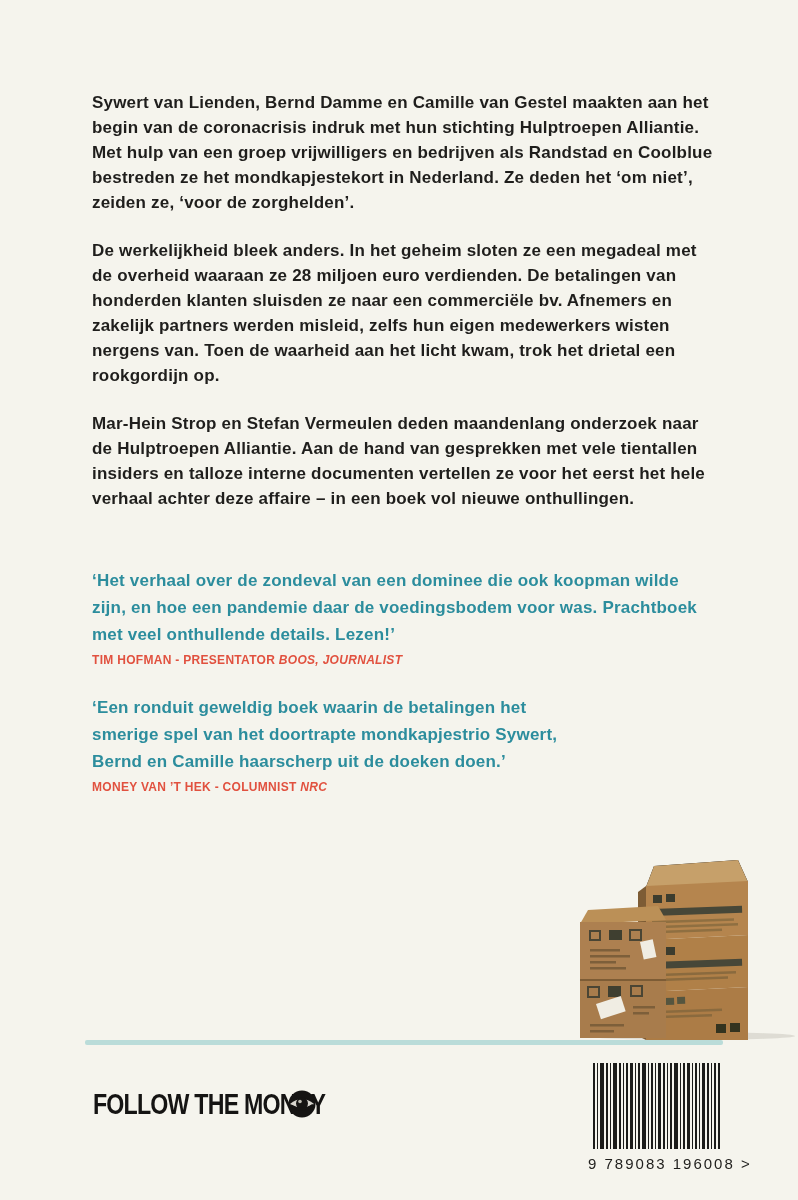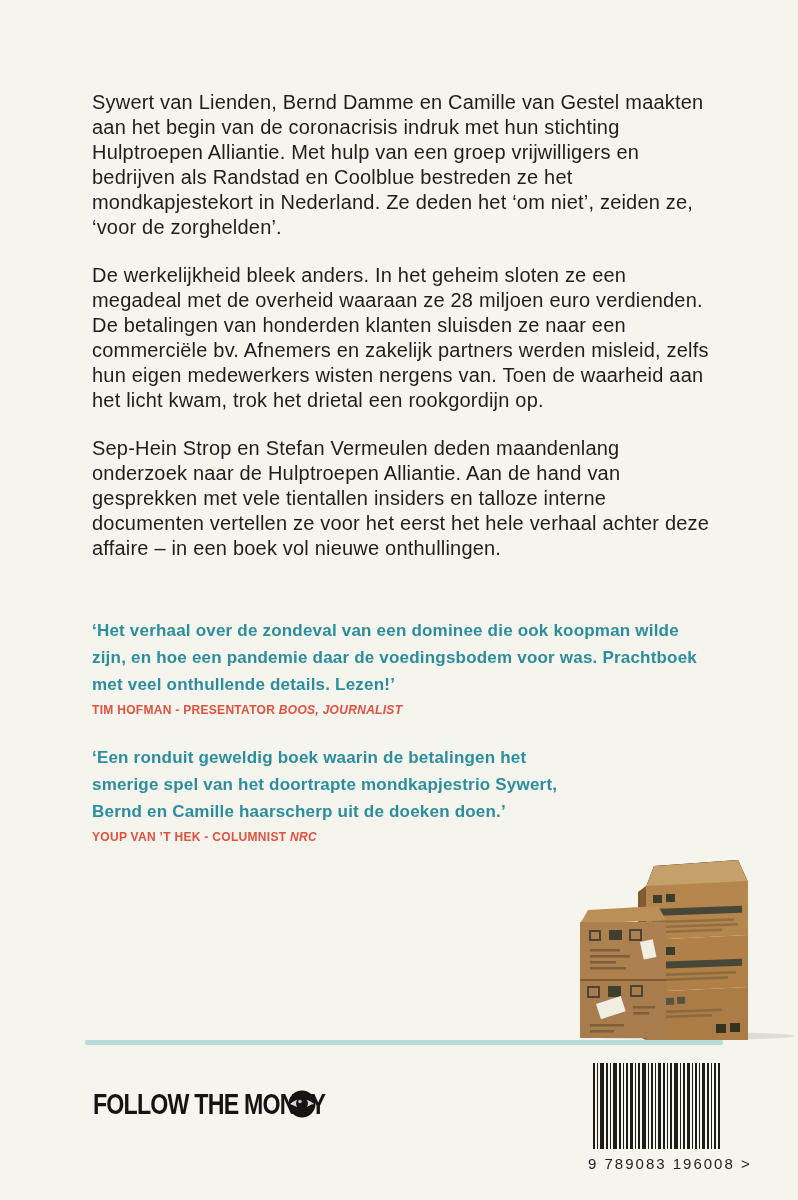--- a/index.html
+++ b/index.html
@@ -11,22 +11,22 @@
     background:#f5f4ed;
     font-family:"Liberation Sans", sans-serif;
     overflow:hidden;
   }
   .content {
     position:absolute;
     left:92px; top:90px;
     width:624px;
   }
   .body-par {
-    font-size:20px;
-    font-weight:normal;
+    font-size:17px;
+    font-weight:bold;
     line-height:25px;
     color:#1f1e1c;
     letter-spacing:0.2px;
     margin-bottom:23px;
   }
   .body-par:nth-child(3){ margin-bottom:0; }
   .quotes { margin-top:56px; }
   .quote-block { margin-bottom:27px; }
   .quote-text {
     font-size:17px;
@@ -88,32 +88,32 @@
   }
 </style>
 </head>
 <body>
 
 <div class="page">
 
   <div class="content">
     <p class="body-par">Sywert van Lienden, Bernd Damme en Camille van Gestel maakten aan het begin van de coronacrisis indruk met hun stichting Hulptroepen Alliantie. Met hulp van een groep vrijwilligers en bedrijven als Randstad en Coolblue bestreden ze het mondkapjestekort in Nederland. Ze deden het ‘om niet’, zeiden ze, ‘voor de zorghelden’.</p>
     <p class="body-par">De werkelijkheid bleek anders. In het geheim sloten ze een megadeal met de overheid waaraan ze 28 miljoen euro verdienden. De betalingen van honderden klanten sluisden ze naar een commerciële bv. Afnemers en zakelijk partners werden misleid, zelfs hun eigen medewerkers wisten nergens van. Toen de waarheid aan het licht kwam, trok het drietal een rookgordijn op.</p>
-    <p class="body-par">Sep-Hein Strop en Stefan Vermeulen deden maandenlang onderzoek naar de Hulptroepen Alliantie. Aan de hand van gesprekken met vele tientallen insiders en talloze interne documenten vertellen ze voor het eerst het hele verhaal achter deze affaire – in een boek vol nieuwe onthullingen.</p>
+    <p class="body-par">Mar-Hein Strop en Stefan Vermeulen deden maandenlang onderzoek naar de Hulptroepen Alliantie. Aan de hand van gesprekken met vele tientallen insiders en talloze interne documenten vertellen ze voor het eerst het hele verhaal achter deze affaire – in een boek vol nieuwe onthullingen.</p>
 
     <div class="quotes">
       <div class="quote-block">
         <p class="quote-text">‘Het verhaal over de zondeval van een dominee die ook koopman wilde zijn, en hoe een pandemie daar de voedingsbodem voor was. Prachtboek met veel onthullende details. Lezen!’</p>
         <p class="attribution"><span>TIM HOFMAN - PRESENTATOR </span><span class="ital">BOOS, JOURNALIST</span></p>
       </div>
       <div class="quote-block">
       </div>
       <div class="quote-block">
         <p class="quote-text narrow">‘Een ronduit geweldig boek waarin de betalingen het smerige spel van het doortrapte mondkapjestrio Sywert, Bernd en Camille haarscherp uit de doeken doen.’</p>
-        <p class="attribution"><span>YOUP VAN ’T HEK - COLUMNIST </span><span class="ital">NRC</span></p>
+        <p class="attribution"><span>MONEY VAN ’T HEK - COLUMNIST </span><span class="ital">NRC</span></p>
       </div>
     </div>
   </div>
 
   <svg class="boxes" viewBox="0 0 222 184" xmlns="http://www.w3.org/2000/svg">
     <ellipse cx="112" cy="180" rx="105" ry="4" fill="rgba(60,50,35,0.12)"></ellipse>
 
     <polygon points="60,36 68,30 68,184 60,180" fill="#7d5c35"></polygon>
     <polygon points="76,10 160,4 170,26 68,31" fill="#c7a express"></polygon>
     <polygon points="76,10 160,4 170,26 68,31" fill="#c6a06a"></polygon>

